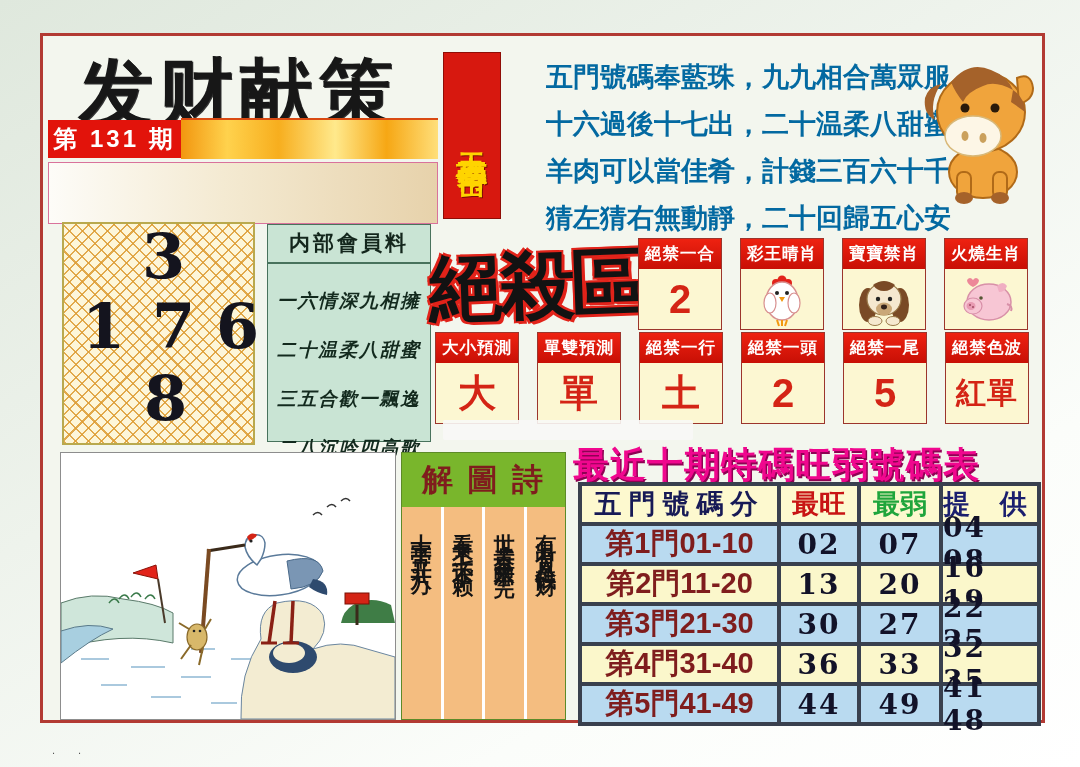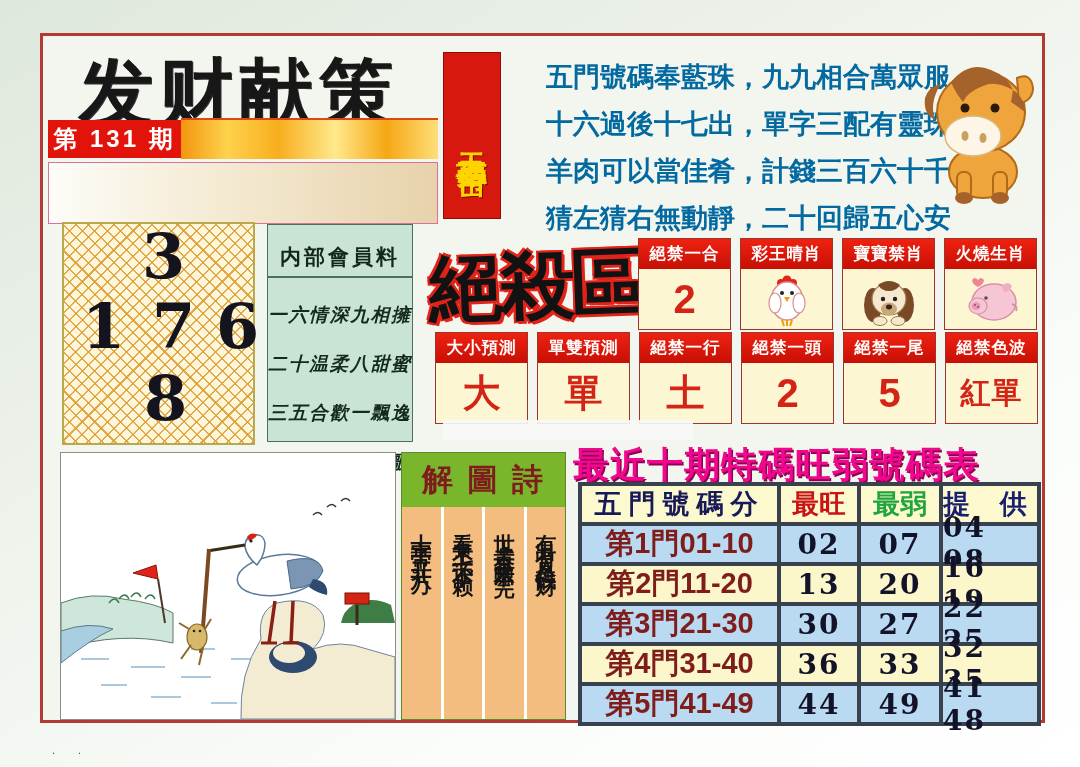--- a/index.html
+++ b/index.html
@@ -39,35 +39,35 @@
                  border:2px solid #b9a94e; background-color:#fdf6d9;
                  background-image:
                    repeating-linear-gradient(45deg, rgba(221,156,51,.85) 0 1.5px, transparent 1.5px 9px),
                    repeating-linear-gradient(-45deg, rgba(221,156,51,.85) 0 1.5px, transparent 1.5px 9px); }
   .lat-num { position:absolute; font-family:"DejaVu Serif",serif; font-size:62px;
              font-weight:600; color:#14141e; }
   .lat-top { left:78px; top:-4px; }
   .lat-m1 { left:18px; top:66px; } .lat-m2 { left:88px; top:66px; } .lat-m3 { left:152px; top:66px; }
   .lat-bot { left:80px; top:138px; }
 
-  .member-box { left:224px; top:188px; width:146px; height:218px;
-                background:#c9e4d4; border:1px solid #48725c; padding-top:18px; }
+  .member-box { left:224px; top:188px; width:164px; height:218px;
+                background:#c9e4d4; border:1px solid #48725c; padding-top:4px; }
   .member-title { text-align:center; font-size:21px; font-weight:bold; color:#13261c;
                   letter-spacing:3px; border-bottom:2px solid #48725c; padding-bottom:5px; }
   .member-line { text-align:center; font-family:"DejaVu Serif",serif; font-style:italic;
                  font-weight:bold; font-size:18.5px; color:#132a1e; margin-top:24px;
                  letter-spacing:2px; white-space:nowrap; }
 
   .killzone-title { left:386px; top:200px; width:212px; font-size:75px; font-weight:bold;
                     color:#121212; font-family:"DejaVu Sans",sans-serif; letter-spacing:-4px;
                     transform:rotate(-2deg); white-space:nowrap;
                     text-shadow:-2px -2px 0 #e2231a, 2px -2px 0 #e2231a,
                                 -2px 2px 0 #e2231a, 2px 2px 0 #e2231a, 3px 3px 0 #e2231a; }
 
-  .cell { position:absolute; width:93px; height:92px; border:1px solid #9c352c;
+  .cell { position:absolute; width:84px; height:92px; border:1px solid #9c352c;
           background:#fcf7d2; }
   .cell-head { height:30px; background:linear-gradient(#ee2211,#c80f05); color:#fff;
                font-size:16.5px; font-weight:bold; display:flex; align-items:center;
                justify-content:center; white-space:nowrap; letter-spacing:1px; }
   .cell-body { height:60px; display:flex; align-items:center; justify-content:center;
                color:#d42415; font-weight:bold; }
   .val-num { font-size:40px; font-family:"Liberation Sans",sans-serif; }
   .val-txt { font-size:38px; }
   .val-txt2 { font-size:30px; letter-spacing:1px; }
   .faded-strip { left:400px; top:384px; width:250px; height:20px;
@@ -115,21 +115,21 @@
 
     <div class="abs main-title">发财献策</div>
     <div class="abs issue-box">第 131 期</div>
     <div class="abs gold-strip"></div>
     <div class="abs blank-box"></div>
     <div class="abs heaven-banner">
       <span>天書傳密</span>
     </div>
     <div class="abs poem">
       <div>五門號碼奉藍珠，九九相合萬眾服</div>
-      <div>十六過後十七出，單字三配有靈珠</div>
+      <div>十六過後十七出，二十温柔八甜蜜</div>
       <div>羊肉可以當佳肴，計錢三百六十千</div>
       <div>猜左猜右無動靜，二十回歸五心安</div>
     </div>
     <div class="abs horse">
       <svg width="122" height="152" viewBox="0 0 122 152">
         <ellipse cx="62" cy="118" rx="34" ry="26" fill="#f0a43c" stroke="#b06a18" stroke-width="2"></ellipse>
         <rect x="36" y="118" width="14" height="26" rx="6" fill="#f0a43c" stroke="#b06a18" stroke-width="2"></rect>
         <rect x="72" y="118" width="14" height="26" rx="6" fill="#f0a43c" stroke="#b06a18" stroke-width="2"></rect>
         <ellipse cx="43" cy="144" rx="9" ry="6" fill="#a5622a"></ellipse>
         <ellipse cx="79" cy="144" rx="9" ry="6" fill="#a5622a"></ellipse>

